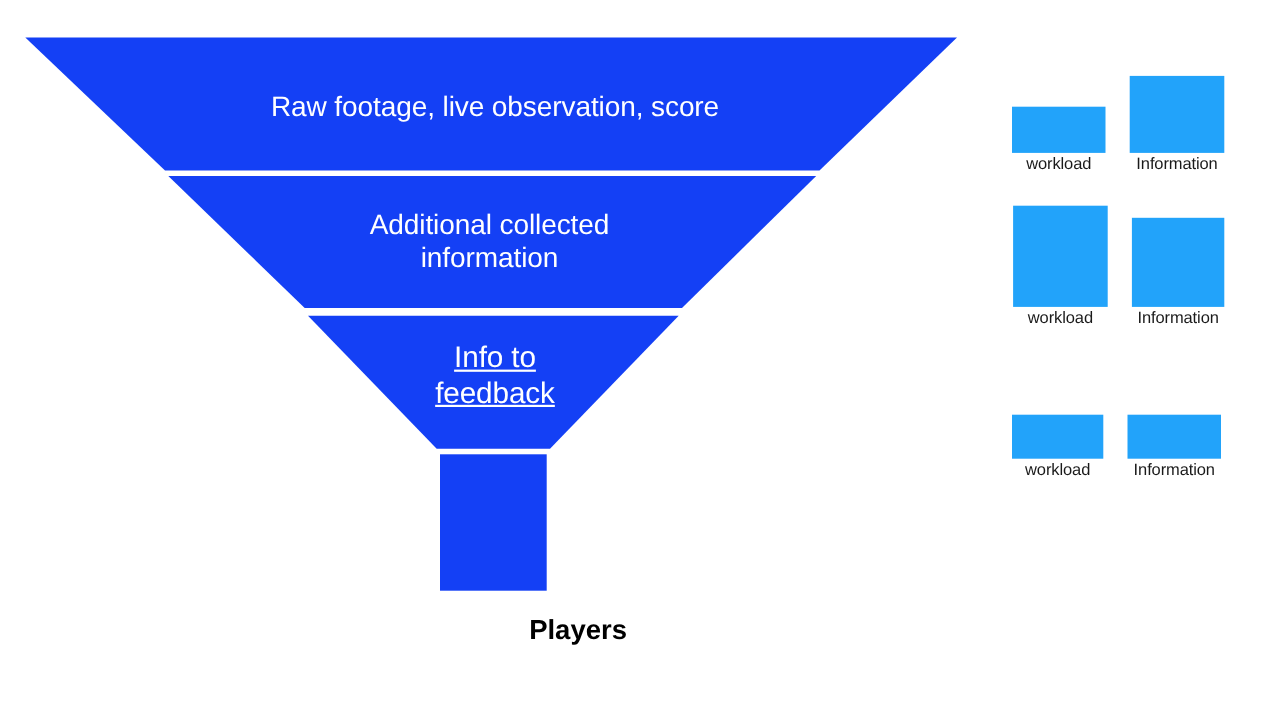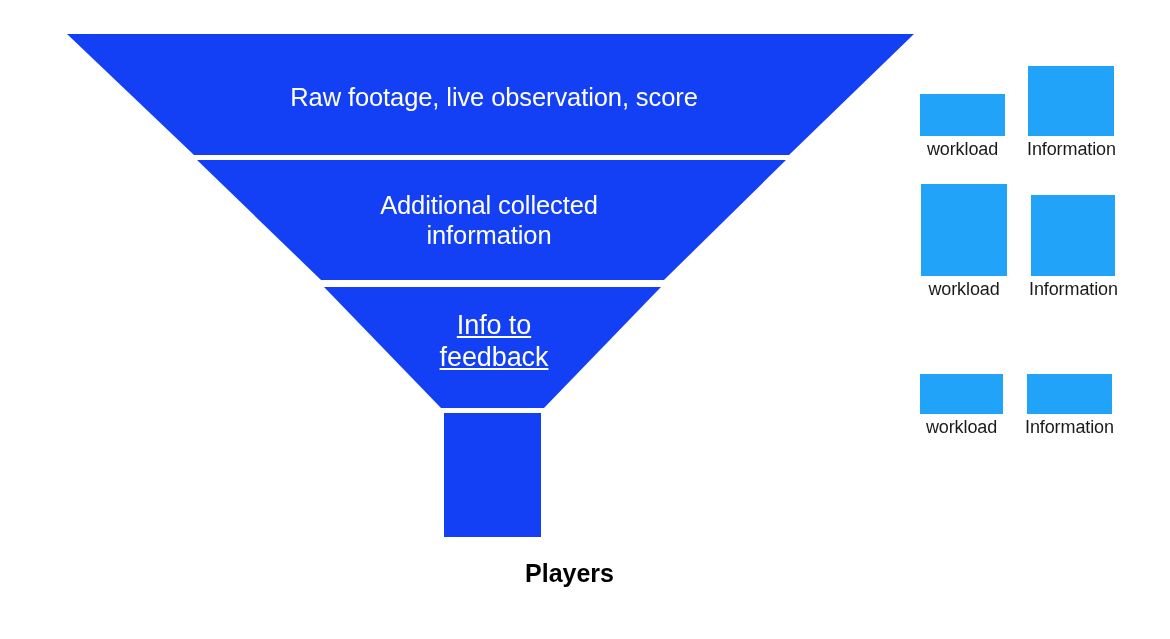--- a/index.html
+++ b/index.html
@@ -23,21 +23,20 @@
     width: 1170px;
     height: 639px;
   }
 
   
   #funnel-group {
     position: absolute;
     left: 0; top: 0;
     width: 900px;
     height: 455px;
-    margin-left: 44px;
   }
   #funnel-svg {
     position: absolute;
     left: 0; top: 0;
     width: 900px;
     height: 639px;
     display: block;
   }
 
   .funnel-label {
@@ -99,21 +98,21 @@
     display: flex;
     flex-direction: column;
     justify-content: flex-end;
     align-items: center;
   }
   .bar-rect {
     display: block;
     background: #22a3fa;
   }
   .bar-caption {
-    font-size: 18px;
+    font-size: 15px;
     color: #1a1a1a;
     line-height: 1.25;
     margin-top: 2px;
     white-space: nowrap;
     letter-spacing: -0.1px;
   }
 </style>
 </head>
 <body>
 

